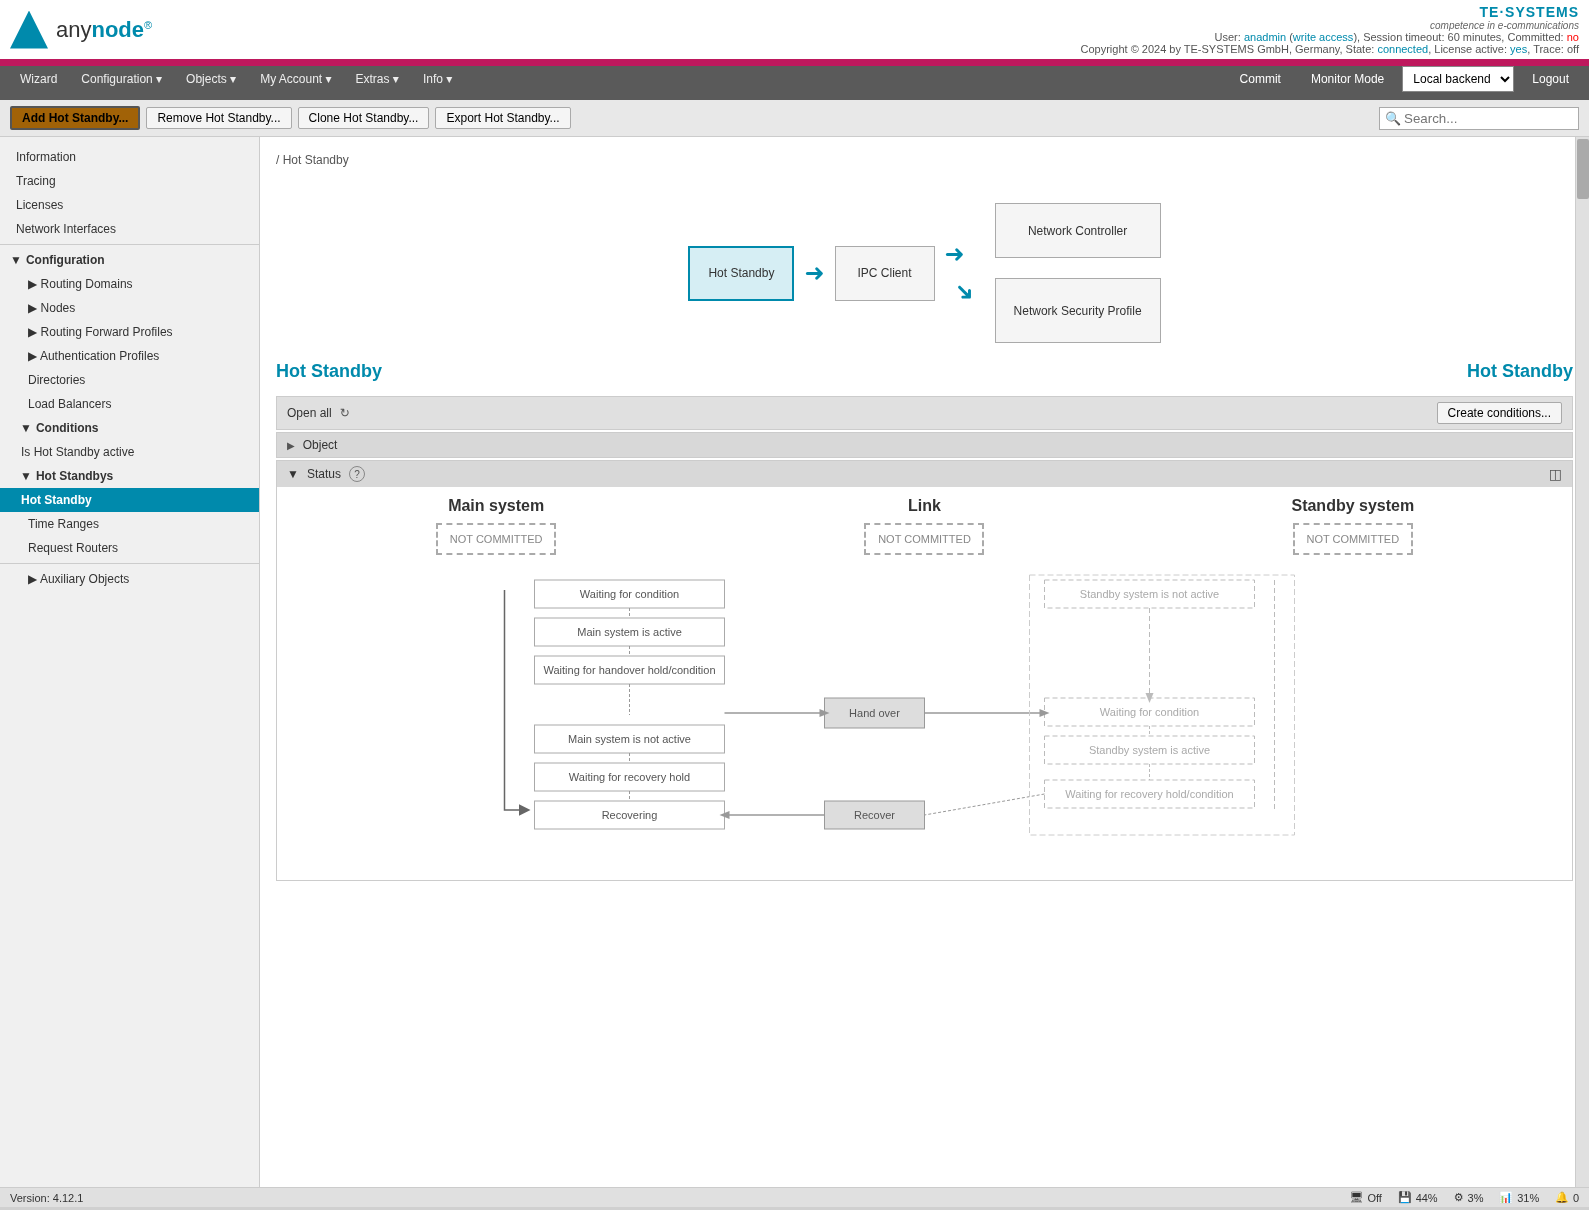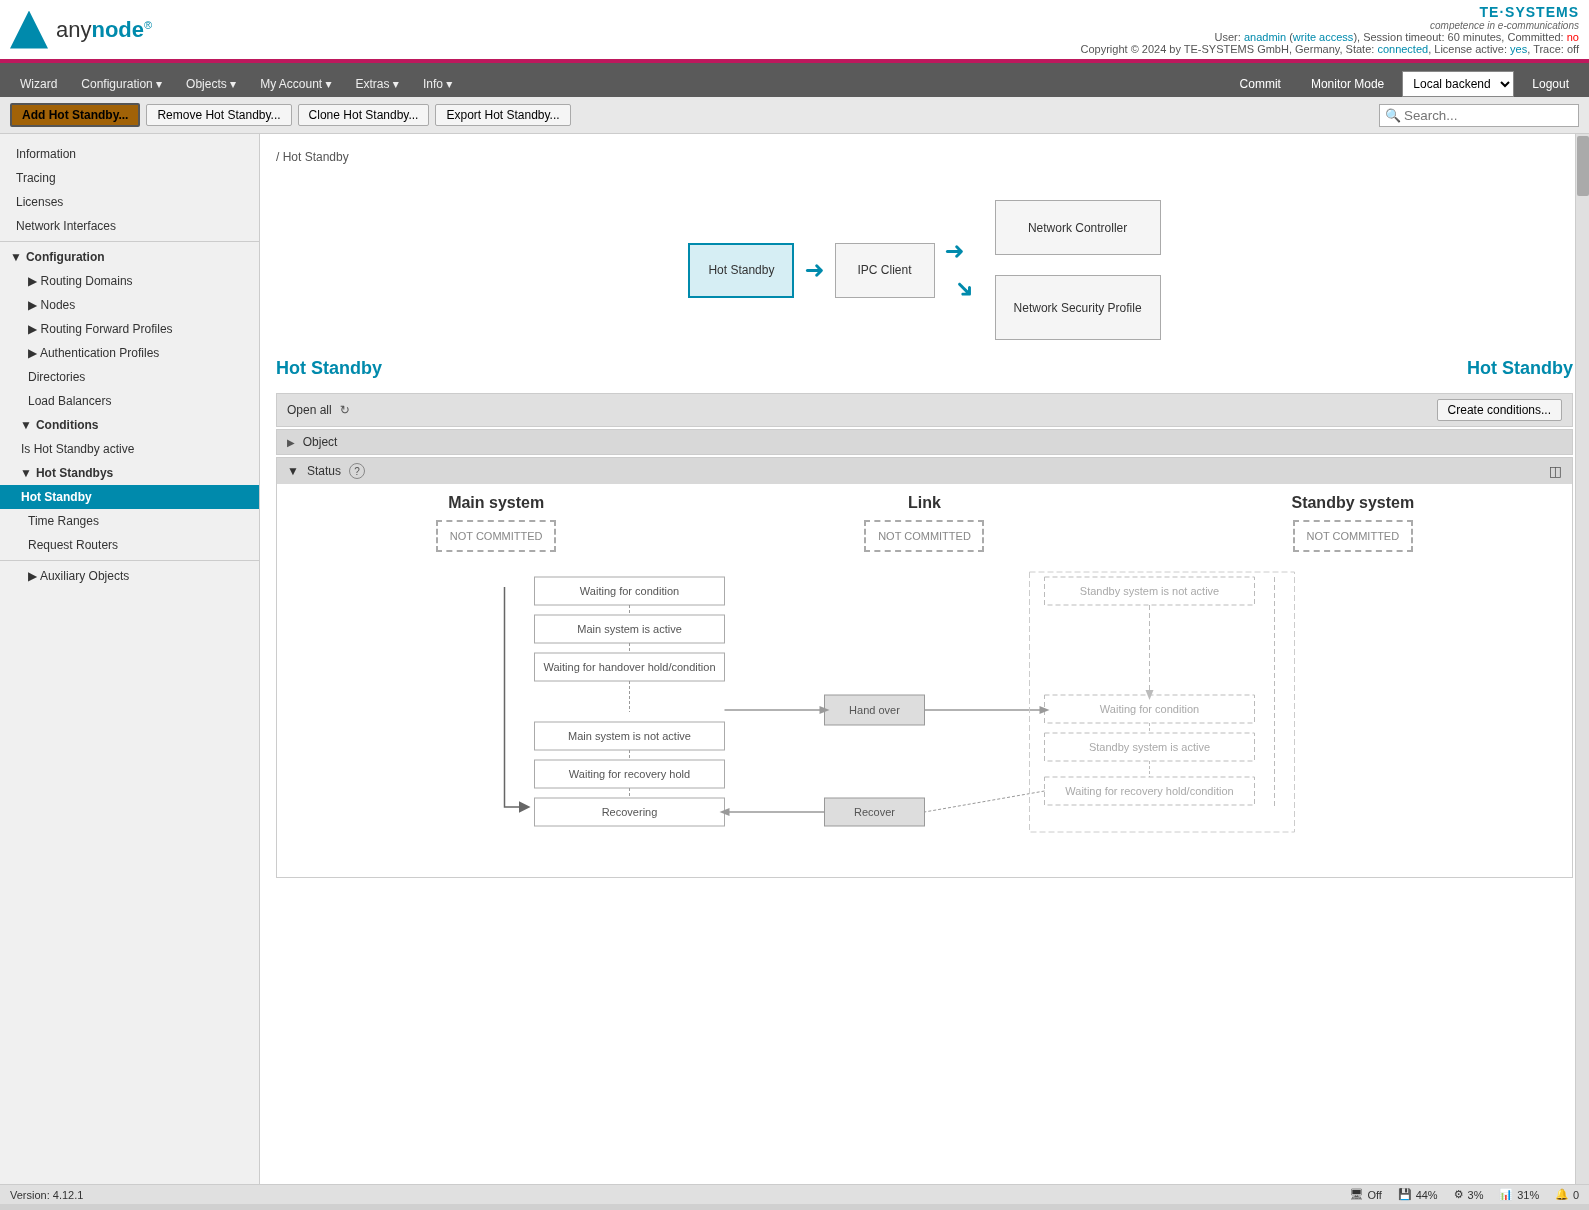--- a/index.html
+++ b/index.html
@@ -1,19 +1,19 @@
 <!DOCTYPE html>
 <html><head>
   <meta charset="utf-8">
   <style>
     * { box-sizing: border-box; margin: 0; padding: 0; }
     body { font-family: Arial, sans-serif; font-size: 12px; background: #d0d0d0; color: #333; }
 
     
-    #header { background: #fff; border-bottom: 4px solid #be185d; padding: 4px 10px; display: flex; align-items: center; justify-content: space-between; }
+    #header { background: #fff; border-bottom: 7px solid #be185d; padding: 4px 10px; display: flex; align-items: center; justify-content: space-between; }
     #logo { display: flex; align-items: center; gap: 8px; }
     #logo-triangle { width: 38px; height: 38px; background: #008aac; clip-path: polygon(0 100%, 50% 0, 100% 100%); display: inline-block; }
 
     
     #navbar { background: #5a5a5a; display: flex; align-items: center; padding: 0 8px; height: 32px; }
     .nav-item { color: #eee; padding: 6px 12px; cursor: pointer; font-size: 12px; display: flex; align-items: center; gap: 4px; }
 
     
     #toolbar { background: #e8e8e8; border-bottom: 1px solid #ccc; padding: 6px 10px; display: flex; align-items: center; gap: 6px; }
     .toolbar-btn { background: #f5f5f5; border: 1px solid #aaa; padding: 3px 10px; cursor: pointer; font-size: 12px; border-radius: 2px; }
@@ -105,21 +105,21 @@
     <div style="font-size:10px; color:#666; font-style:italic;">competence in e-communications</div>
     <div style="font-size:11px; color:#555;">
       User: <span style="color:#008aac;">anadmin</span> (<span style="color:#008aac;">write access</span>), Session timeout: 60 minutes, Committed: <span style="color:red;">no</span>
     </div>
     <div style="font-size:11px; color:#555;">
       Copyright © 2024 by TE-SYSTEMS GmbH, Germany, State: <span style="color:#008aac;">connected</span>, License active: <span style="color:#008aac;">yes</span>, Trace: off
     </div>
   </div>
 </div>
 
-<div id="navbar" style="background:#5a5a5a; display:flex; align-items:flex-end; height:34px; padding:0 8px;">
+<div id="navbar" style="background:#5a5a5a; display:flex; align-items:flex-start; height:34px; padding:0 8px;">
   <div class="nav-item">Wizard</div>
   <div class="nav-item">Configuration ▾</div>
   <div class="nav-item">Objects ▾</div>
   <div class="nav-item">My Account ▾</div>
   <div class="nav-item">Extras ▾</div>
   <div class="nav-item">Info ▾</div>
   <div class="nav-right">
     <button class="commit-btn">Commit</button>
     <button class="monitor-btn">Monitor Mode</button>
     <select class="backend-select">

